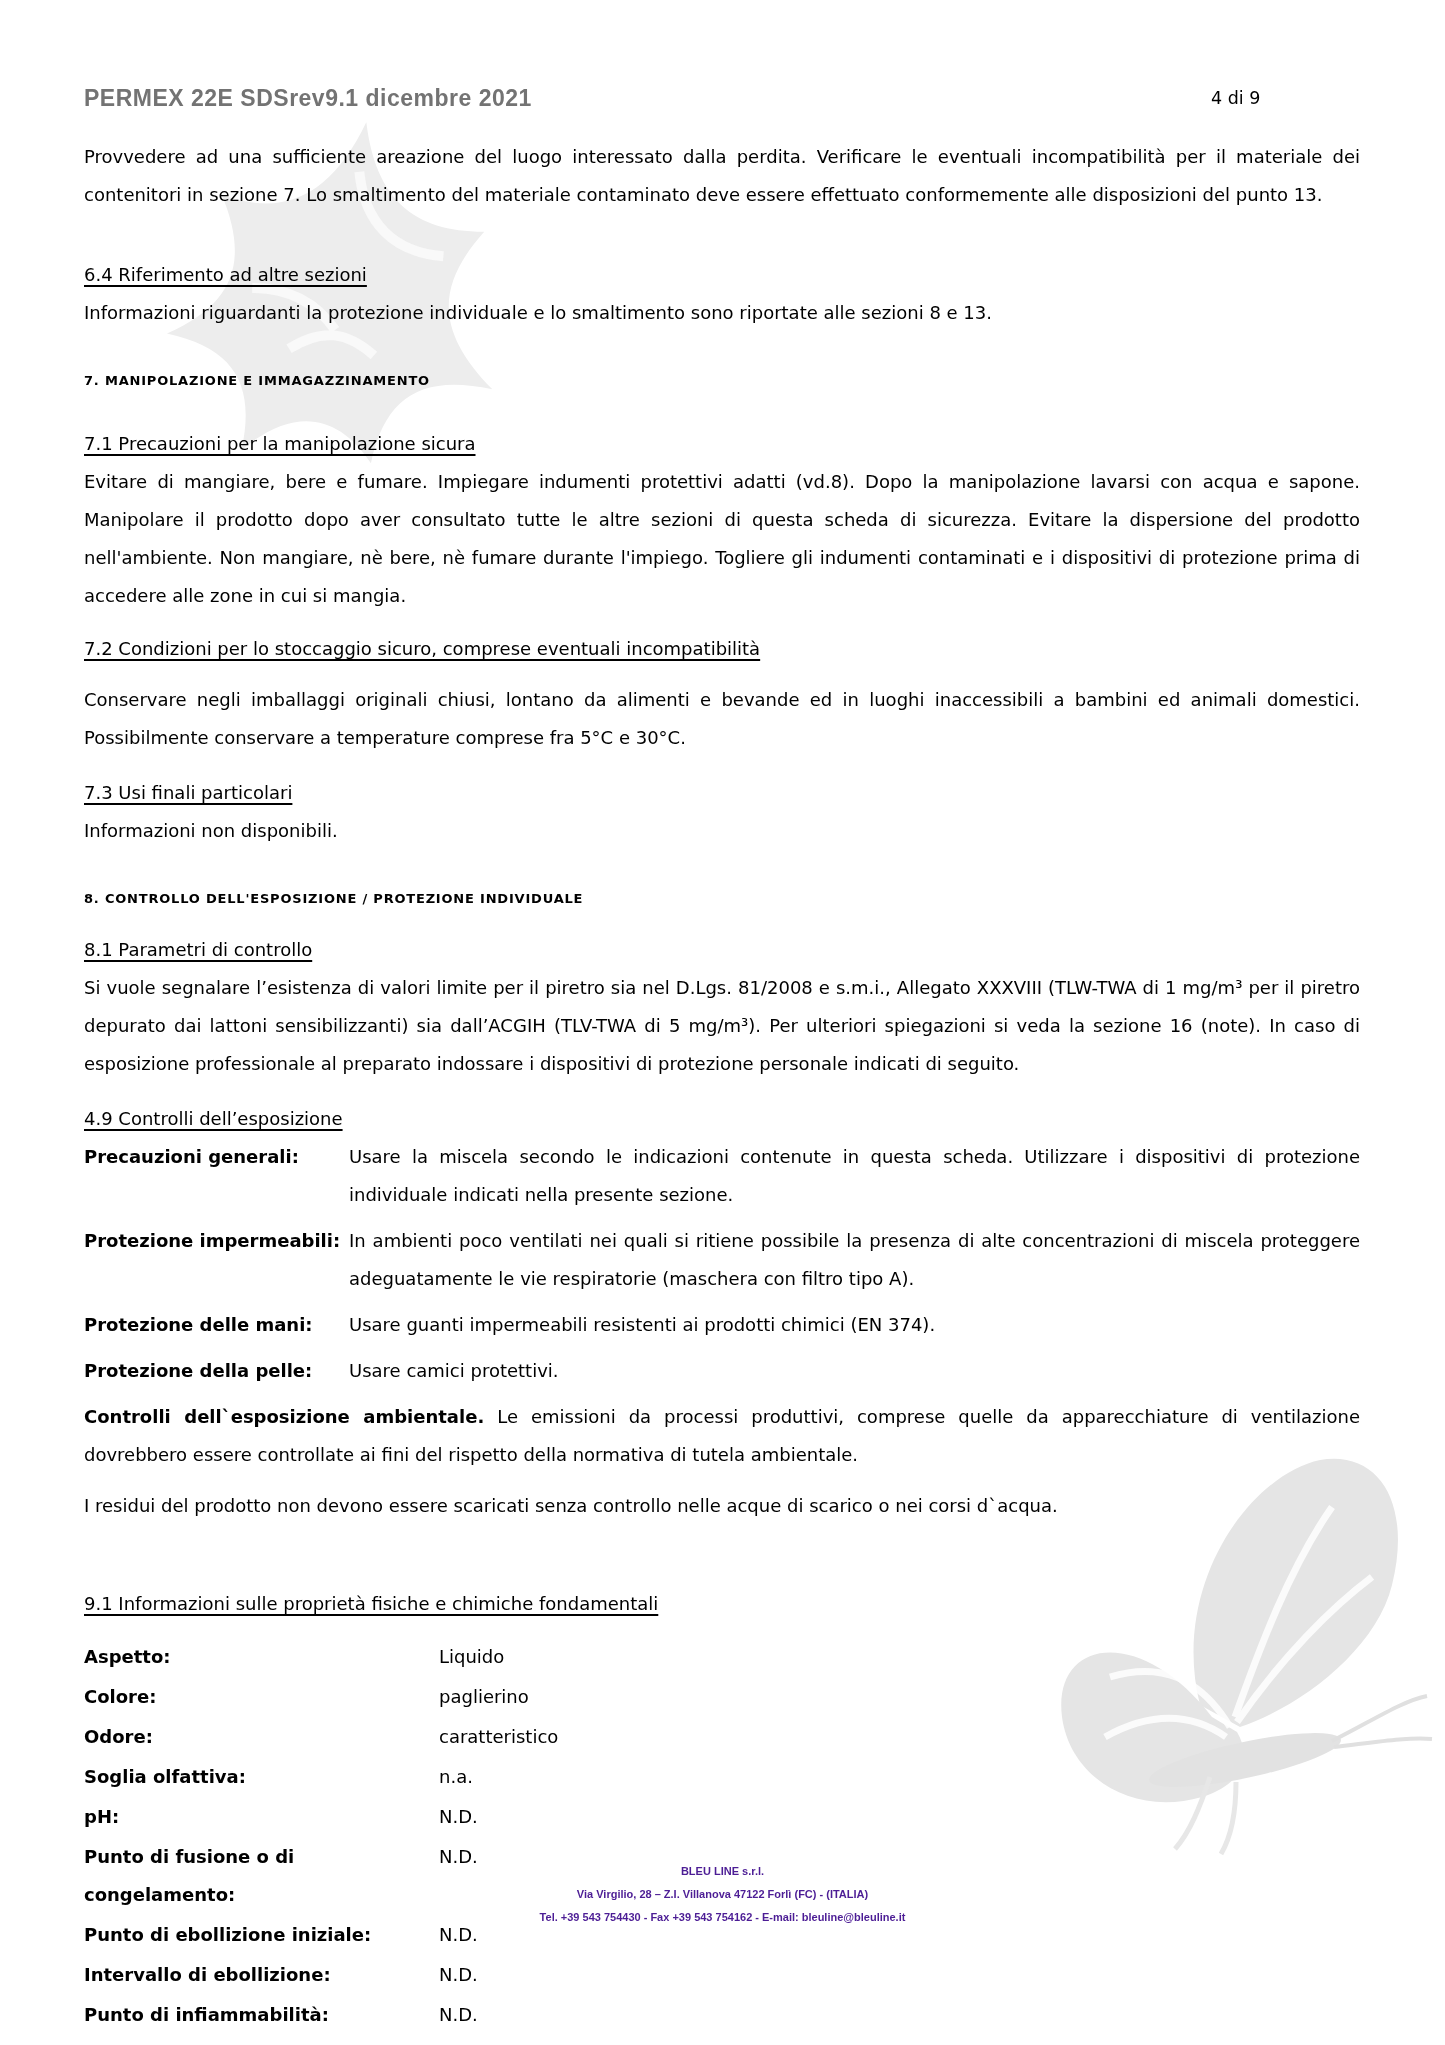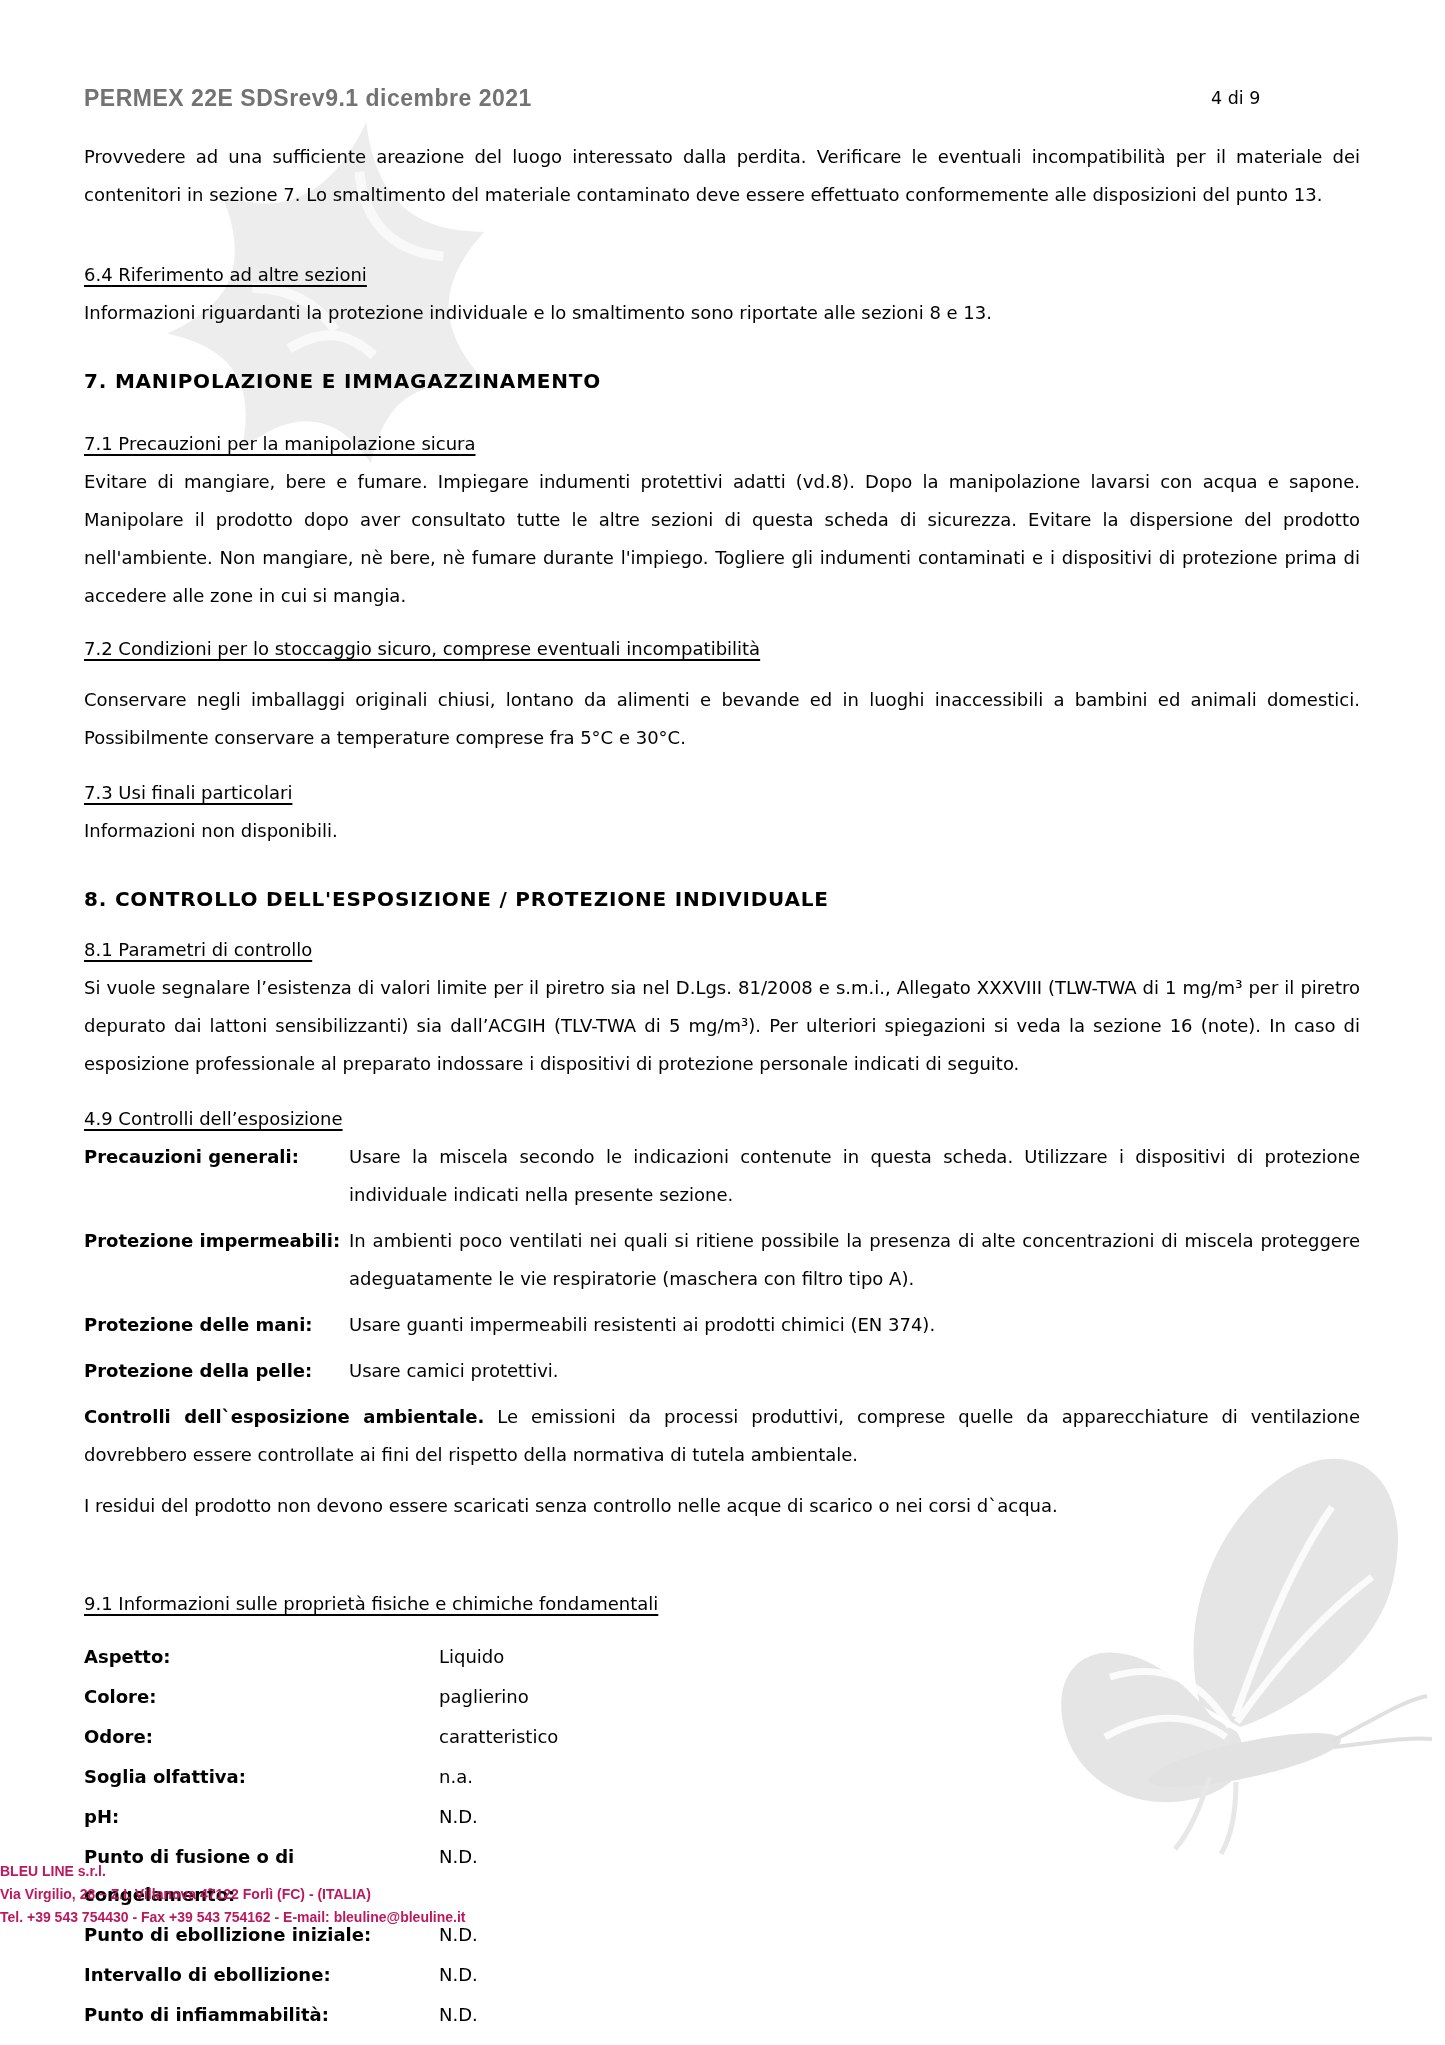--- a/index.html
+++ b/index.html
@@ -32,21 +32,21 @@
   }
   .just{text-align:justify;}
   p{margin:0;}
   .uhead{
     text-decoration:underline;
     text-decoration-thickness:1.5px;
     text-underline-offset:4px;
     margin:0;
   }
   .sect-title{
-    font-weight:bold;font-size:20px;letter-spacing:0.8px;margin:0;
+    font-weight:bold;font-size:13px;letter-spacing:0.8px;margin:0;
   }
   .b{font-weight:bold;}
 
   #p-intro{margin-bottom:42px;}
   #p64{margin-bottom:30px;}
   #s7t{margin-bottom:25px;}
   #p71{margin-bottom:15px;}
   #h72{margin-bottom:13px;}
   #p72{margin-bottom:17px;}
   #p73{margin-bottom:30px;}
@@ -59,23 +59,23 @@
   #envp{margin-bottom:13px;}
   #resid{margin-bottom:60px;}
   #s9t{margin-bottom:17px;}
   #h91{margin-bottom:15px;}
   .prow{display:flex;margin-bottom:2px;}
   .prow .plabel{flex:0 0 355px;font-weight:bold;}
   .prow .pvalue{flex:1;}
 
   .doc-footer{
     position:absolute;left:0;right:0;top:1860px;z-index:1;
-    text-align:left;
+    text-align:center;
     font-family:"Liberation Sans",sans-serif;
-    font-weight:bold;font-size:14px;line-height:23px;color:#be185d;
+    font-weight:bold;font-size:11px;line-height:23px;color:#4c1d95;
   }
 </style>
 </head>
 <body>
 
 <div class="watermark" id="wm-star">
   <svg width="480" height="490" viewBox="0 0 480 490">
     <g transform="rotate(8 240 245)">
       <path d="M240 20 C260 95 302 122 372 112 C332 172 337 217 402 267 C332 262 297 287 292 357 C252 312 207 312 162 362 C167 297 142 262 72 257 C137 217 142 172 107 112 C177 127 217 92 240 20 Z" fill="#ededed"></path>
       <path d="M240 70 C252 120 285 145 335 142 M280 250 C250 230 225 230 195 255 M150 200 C185 195 215 205 238 230" stroke="#fafafa" stroke-width="10" fill="none" opacity="0.9"></path>

